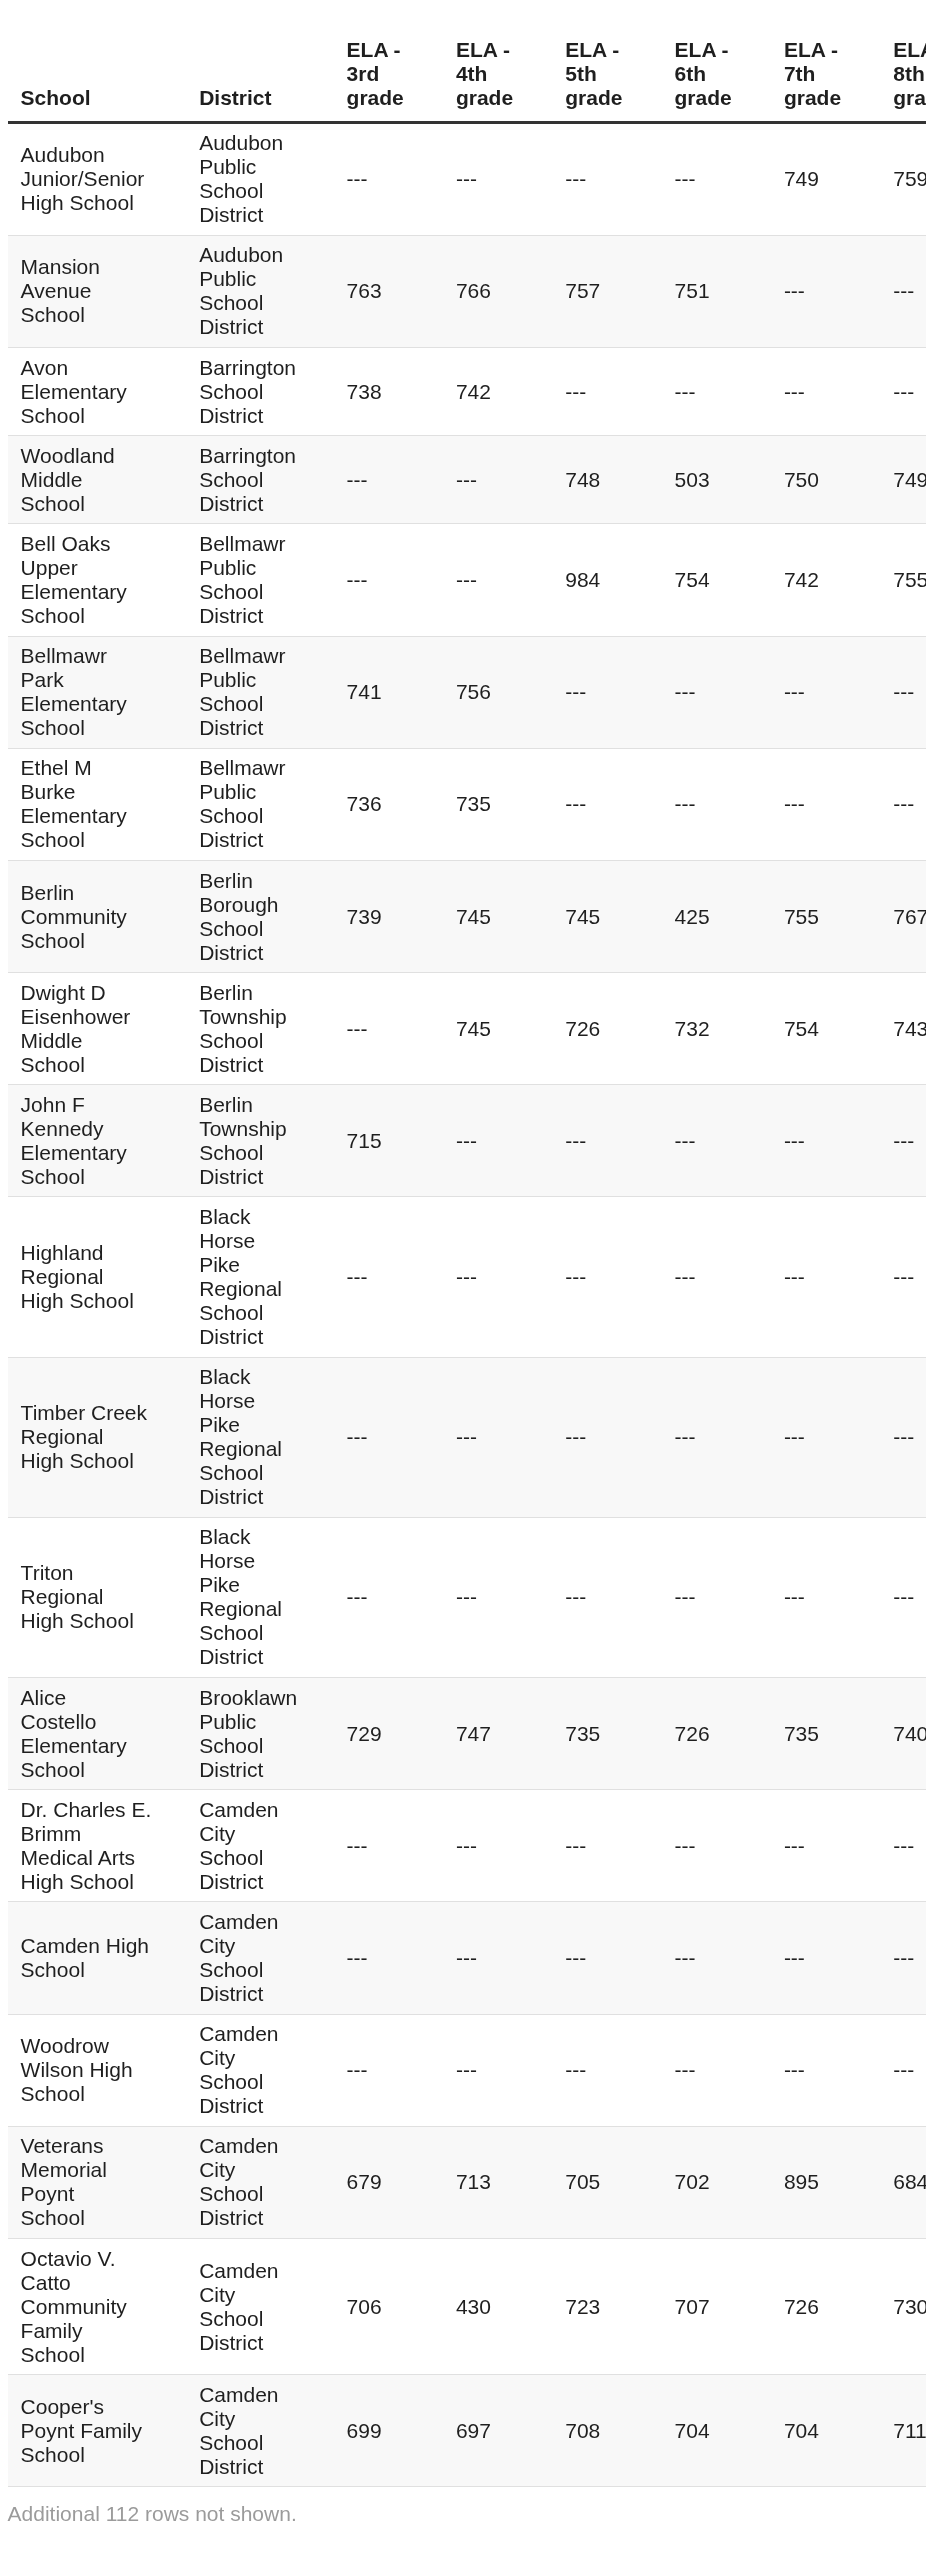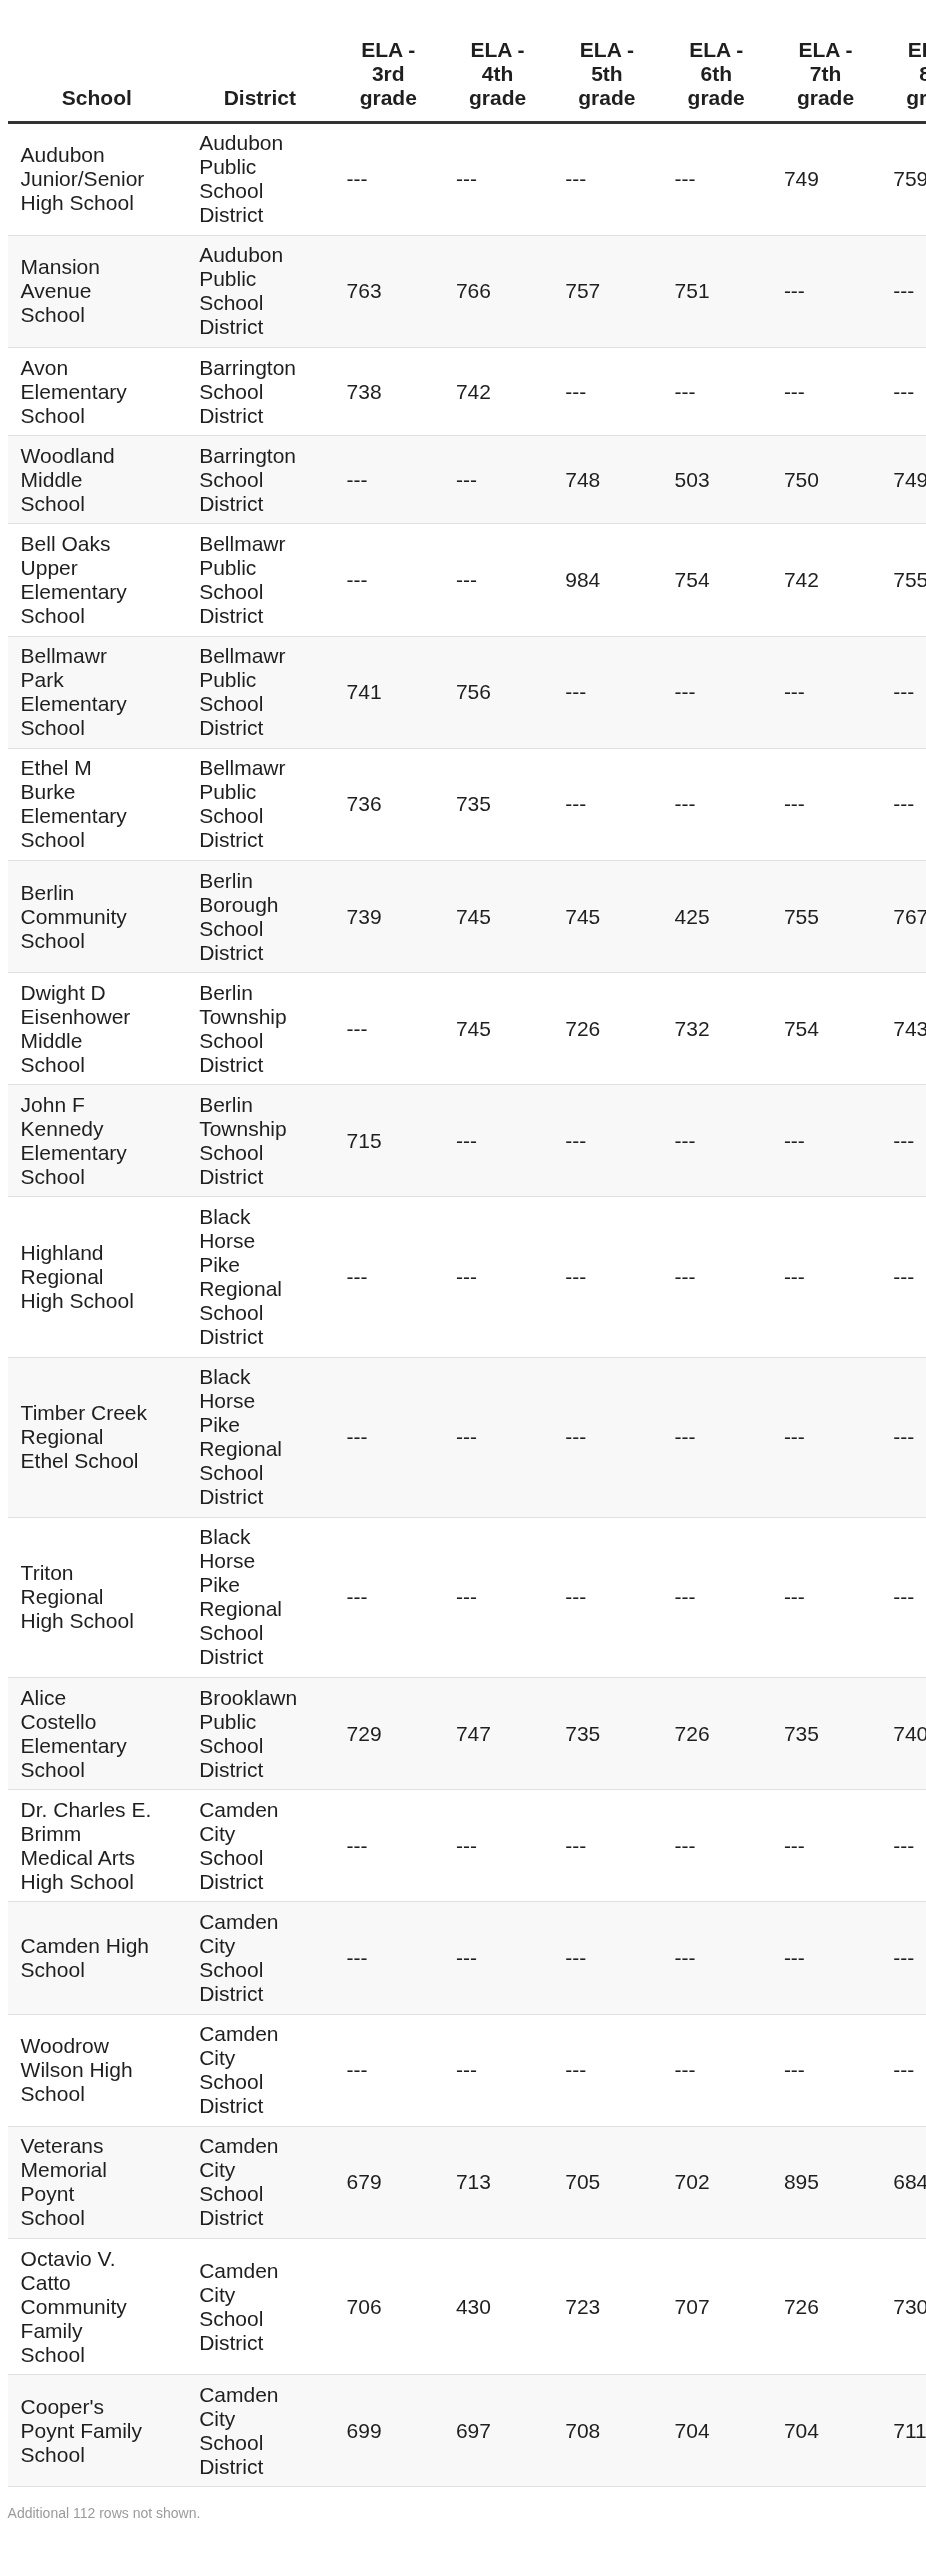--- a/index.html
+++ b/index.html
@@ -23,41 +23,41 @@
   }
   table {
     border-collapse: collapse;
     table-layout: fixed;
     width: 982px;
   }
   col.col-school   { width: 178px; }
   col.col-district { width: 147px; }
   col.col-score    { width: 109px; }
   th {
-    text-align: center;
+    text-align: left;
     vertical-align: bottom;
     font-weight: 700;
     padding: 38px 13px 10.6px 13px;
     white-space: pre-line;
     border-bottom: 3.8px solid #333333;
     color: #1f1f1f;
   }
   td {
     vertical-align: middle;
     text-align: left;
     padding: 7.6px 13px;
     white-space: pre-line;
     border-bottom: 1.5px solid #e0e0e0;
   }
   tbody tr:nth-child(even) {
     background: #f8f8f8;
   }
   .footnote {
     margin: 15px 0 0 7.6px;
-    font-size: 14px;
+    font-size: 21px;
     line-height: 23px;
     color: #9b9b9b;
   }
 </style>
 </head>
 <body>
 
 <div class="table-clip">
   <table>
     <colgroup>
@@ -261,21 +261,21 @@
     <td>---</td>
     <td>---</td>
     <td>---</td>
     <td>---</td>
     <td>---</td>
     <td>---</td>
   </tr>
         <tr>
     <td>Timber Creek
 Regional
-Ethel School</td>
+High School</td>
     <td>Black
 Horse
 Pike
 Regional
 School
 District</td>
     <td>---</td>
     <td>---</td>
     <td>---</td>
     <td>---</td>

